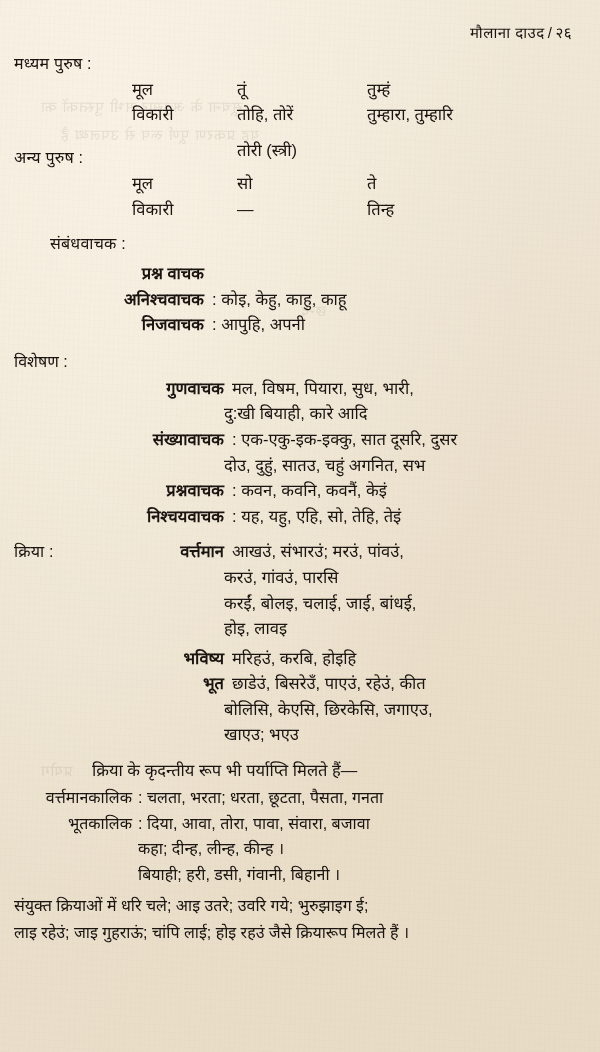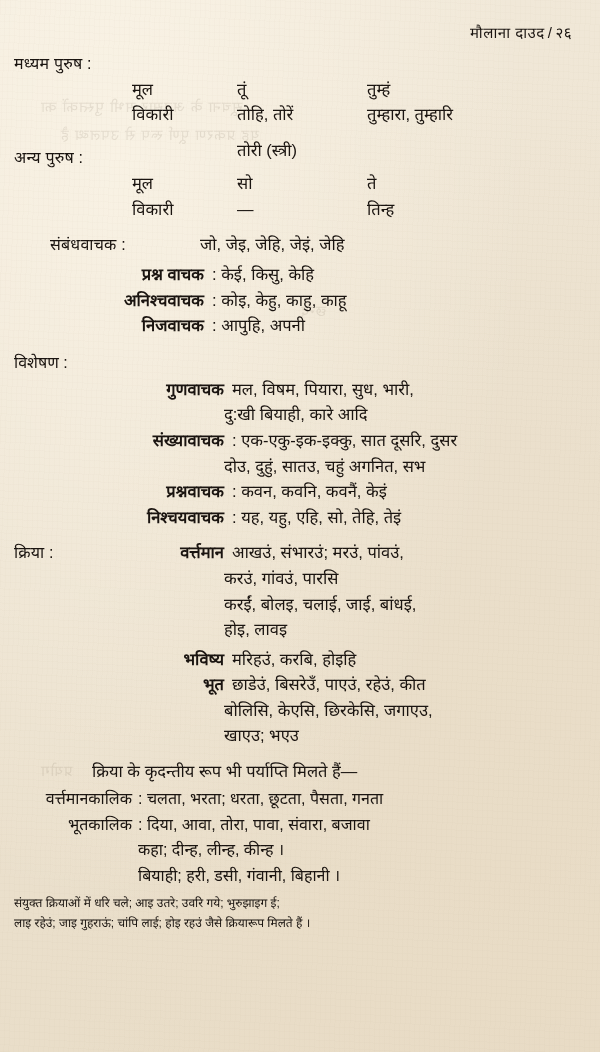--- a/index.html
+++ b/index.html
@@ -116,21 +116,21 @@
     width: 118px;
     flex: 0 0 118px;
     text-align: right;
     padding-right: 6px;
     white-space: nowrap;
   }
   .tail-val { flex: 1; }
   .tail-indent { padding-left: 124px; }
   .final {
     margin-top: 6px;
-    font-size: 12px;
+    font-size: 16px;
     line-height: 1.65;
   }
   .final div { white-space: nowrap; }
 </style>
 </head>
 <body>
 
 <div class="page">
   <div class="grain"></div>
   <div class="bleed" style="left:40px; top:96px;">सूचना के अनुसार सभी पुस्तकों का</div>
@@ -191,25 +191,23 @@
         <div class="c1">विकारी</div>
         <div class="c2">—</div>
         <div class="c3">तिन्ह</div>
       </div>
     </div>
   </div>
 
   <div class="block">
     <div class="row">
       <div class="lbl-left wide">संबंधवाचक :</div>
-      <div class="val">जो, जेइ, जेहि, जेइं, जेहि</div>
     </div>
     <div class="row small-gap">
       <div class="w-190 r-label">प्रश्न वाचक</div>
-      <div class="val"><span>:</span> <span>केई, किसु,  केहि</span></div>
     </div>
     <div class="row">
       <div class="w-190 r-label">अनिश्चवाचक</div>
       <div class="val"><span>:</span> <span>कोइ, केहु, काहु, काहू</span></div>
     </div>
     <div class="row">
       <div class="w-190 r-label">निजवाचक</div>
       <div class="val"><span>:</span> <span>आपुहि, अपनी</span></div>
     </div>
   </div>

